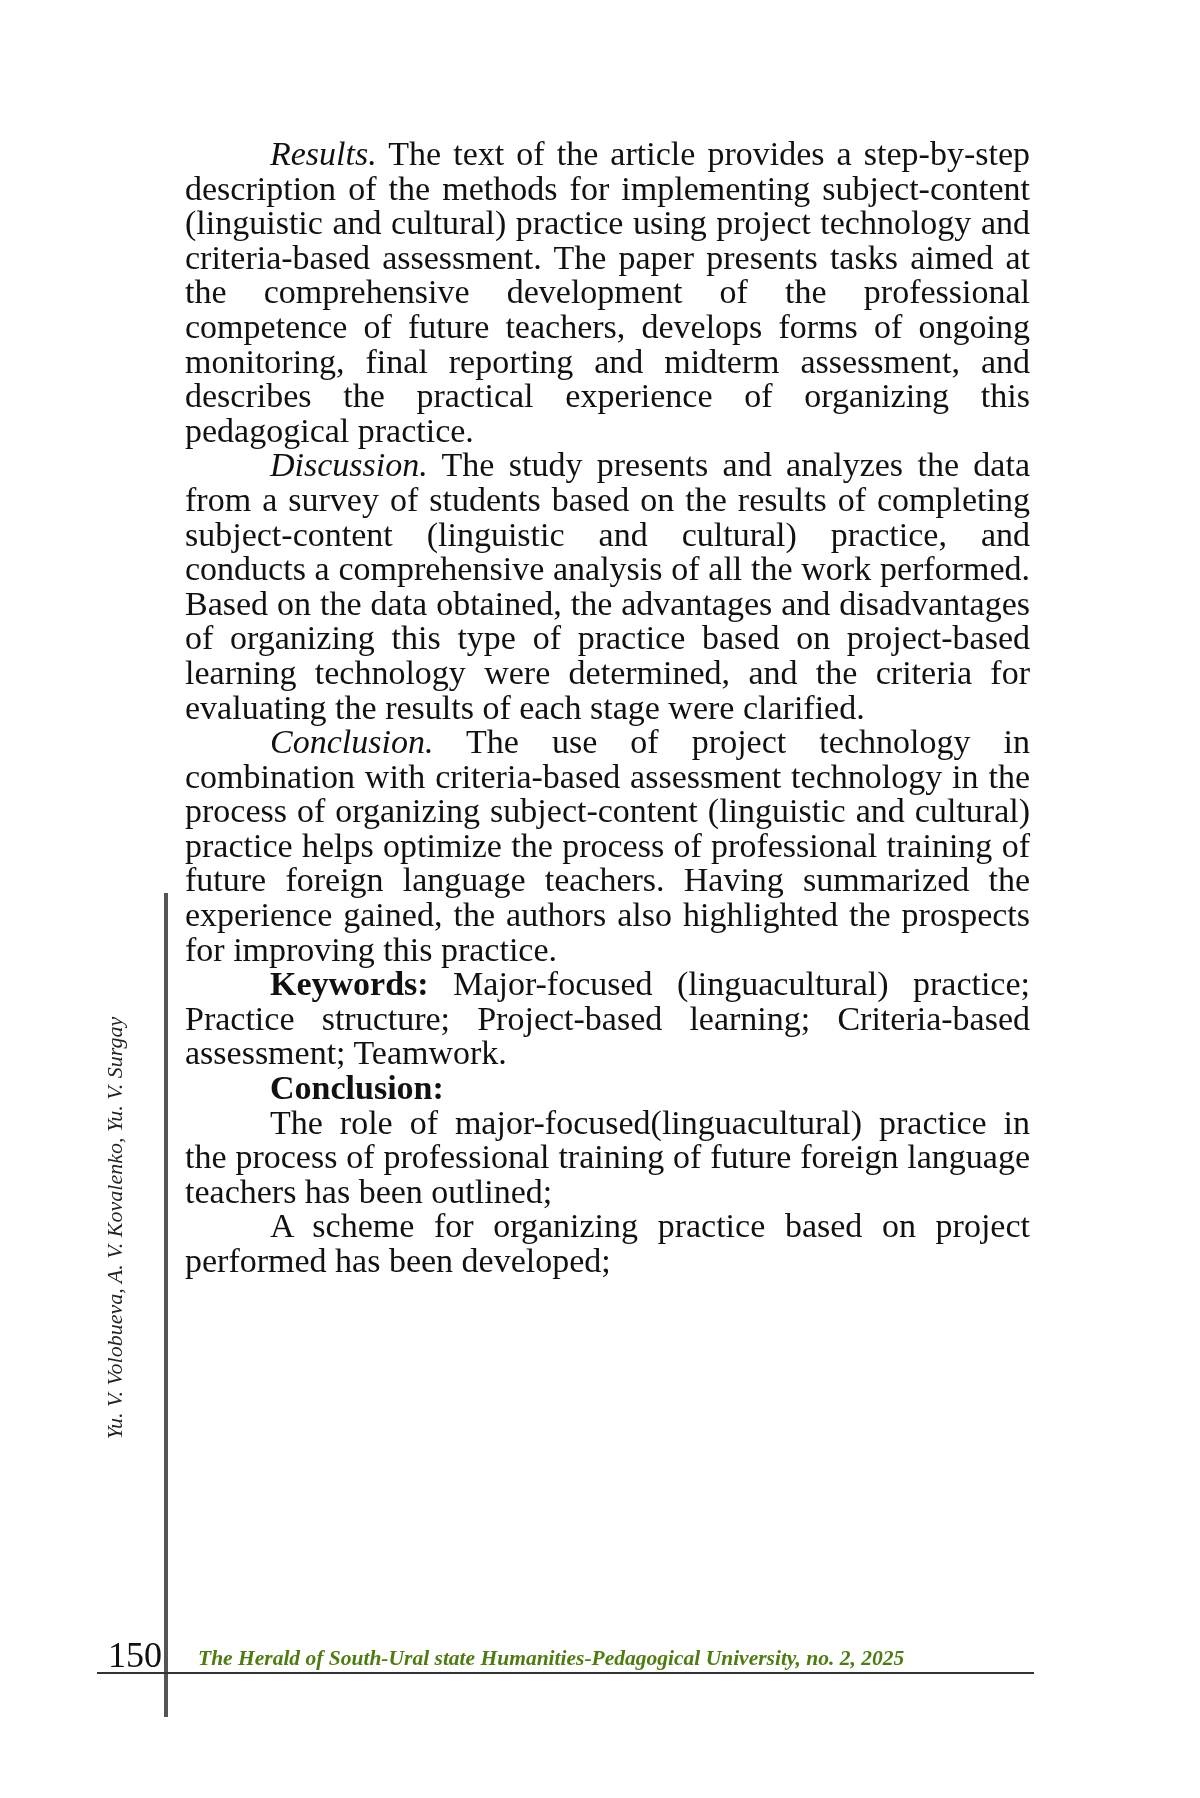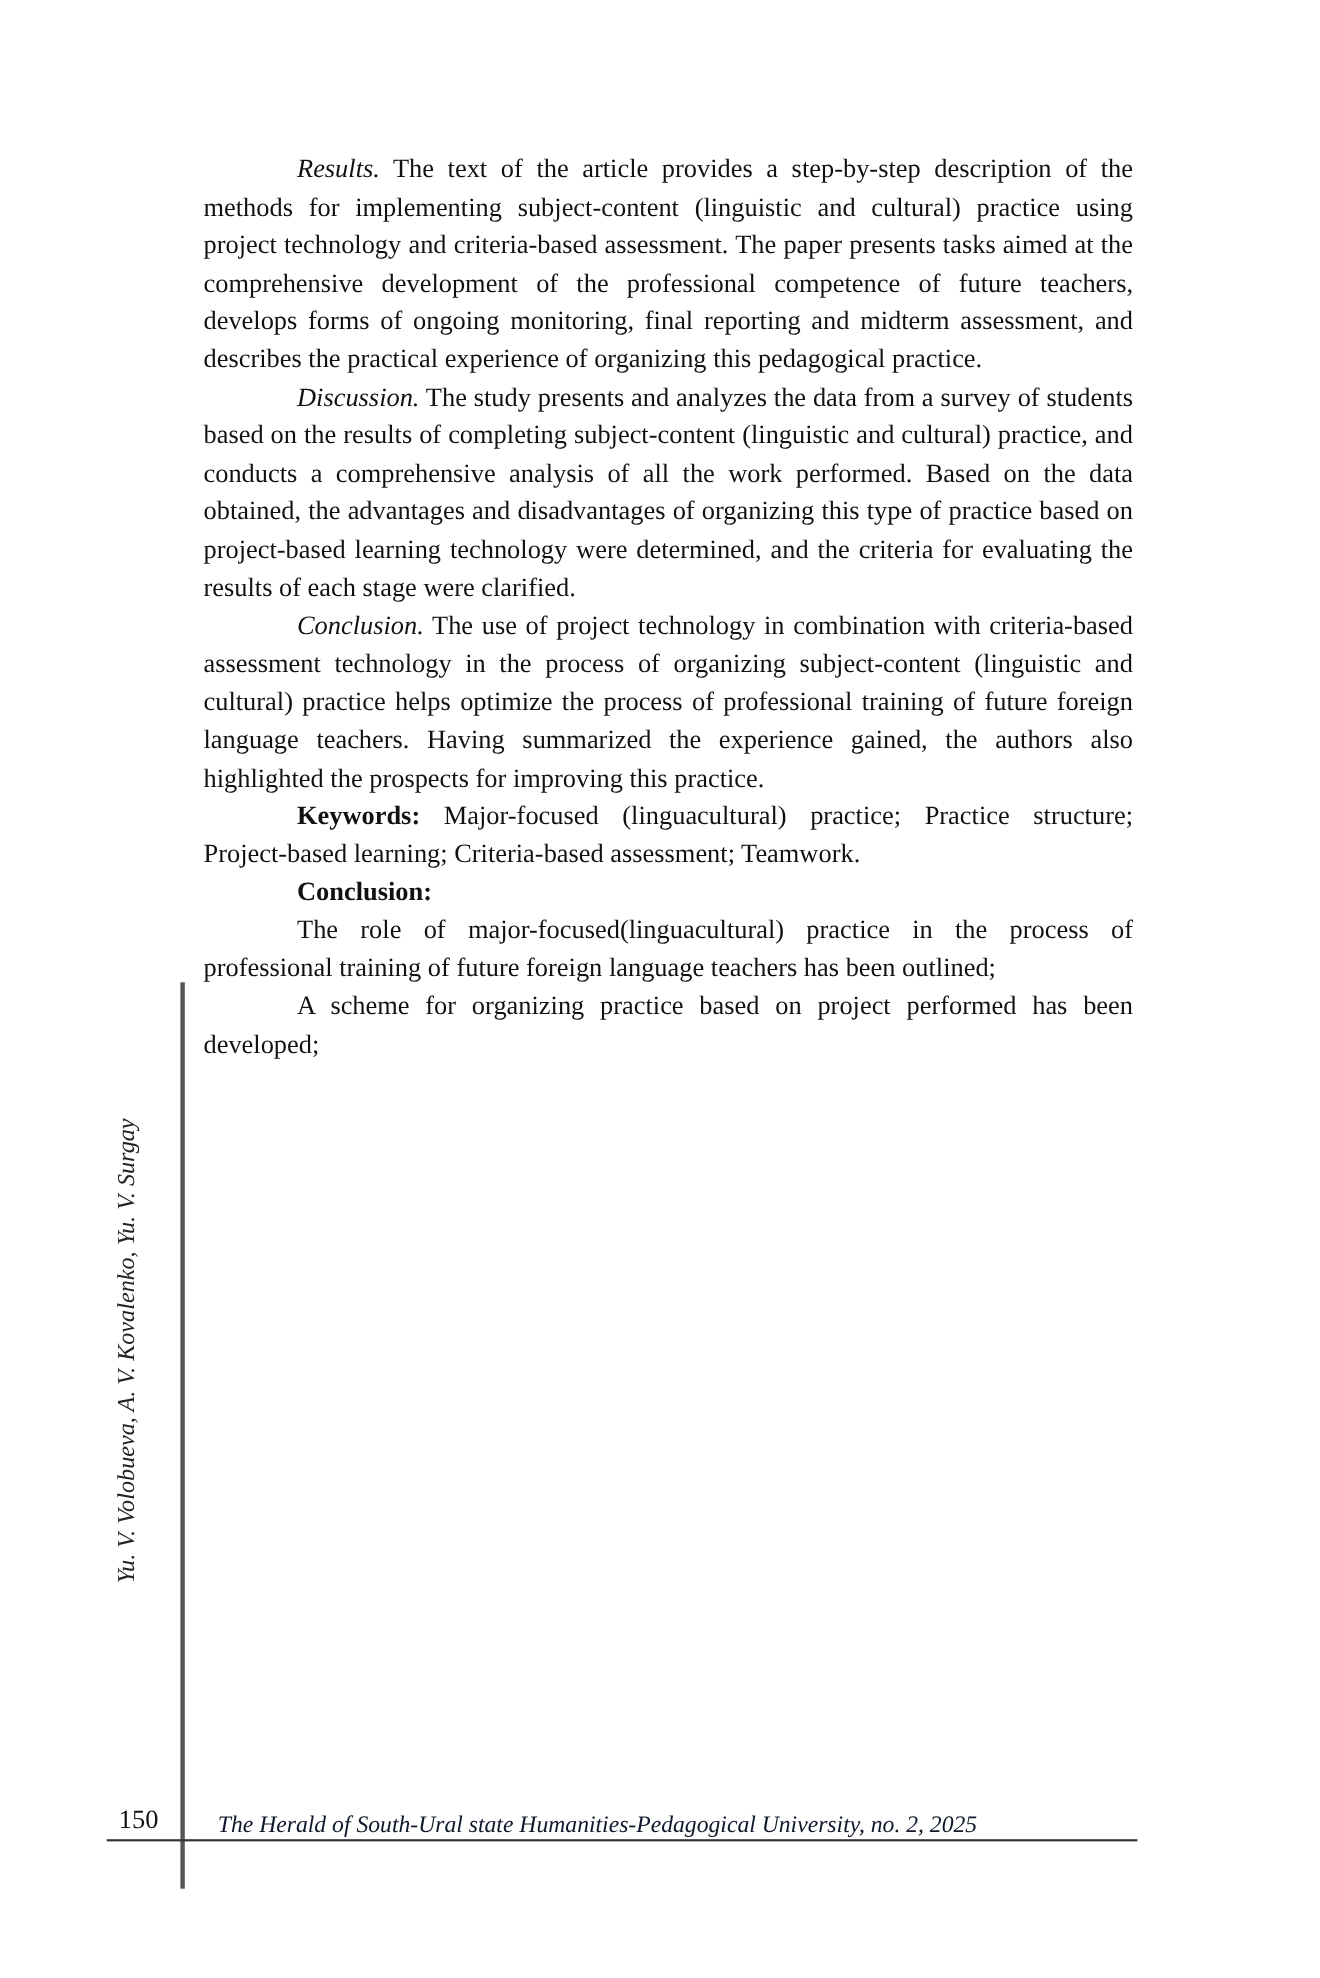--- a/index.html
+++ b/index.html
@@ -18,21 +18,21 @@
     .page {
       position: absolute;
       left: 0; top: 0;
       width: 1200px; height: 1798px;
     }
     .body-text {
       position: absolute;
       left: 185px;
       top: 137px;
       width: 845px;
-      font-size: 24px;
+      font-size: 34px;
       line-height: 34.6px;
       text-align: justify;
       hyphens: manual;
     }
     .body-text p {
       margin: 0;
       text-indent: 85px;
     }
     .body-text .lead-in {
       font-style: italic;
@@ -63,33 +63,34 @@
       transform: translate(-50%, -50%) rotate(-90deg);
       white-space: nowrap;
       font-style: italic;
       font-size: 22px;
       color: #222222;
     }
     .page-number {
       position: absolute;
       left: 108px;
       top: 1640px;
-      font-size: 24px;
+      font-size: 36px;
       line-height: 30px;
       color: #111111;
     }
     .journal-footer {
       position: absolute;
       left: 198px;
       top: 1645px;
       font-style: italic;
       font-size: 21.5px;
       line-height: 26px;
-      color: #0f172a;
+      color: #4d7c0f;
       white-space: nowrap;
+      font-weight: bold;
     }
   </style>
 </head>
 <body>
 
 <div class="page">
 
   <div class="body-text">
     <p><span class="lead-in">Results.</span><span> The text of the article provides a step-by-step description of the methods for implementing subject-content (linguistic and cultural) practice using project technology and criteria-based assessment. The paper presents tasks aimed at the comprehensive development of the professional competence of future teachers, develops forms of ongoing monitoring, final reporting and midterm assessment, and describes the practical experience of organizing this pedagogical practice.</span></p>
     <p><span class="lead-in">Discussion.</span><span> The study presents and analyzes the data from a survey of students based on the results of completing subject-content (linguistic and cultural) practice, and conducts a comprehensive analysis of all the work performed. Based on the data obtained, the advantages and disadvantages of organizing this type of practice based on project-based learning technology were determined, and the criteria for evaluating the results of each stage were clarified.</span></p>

